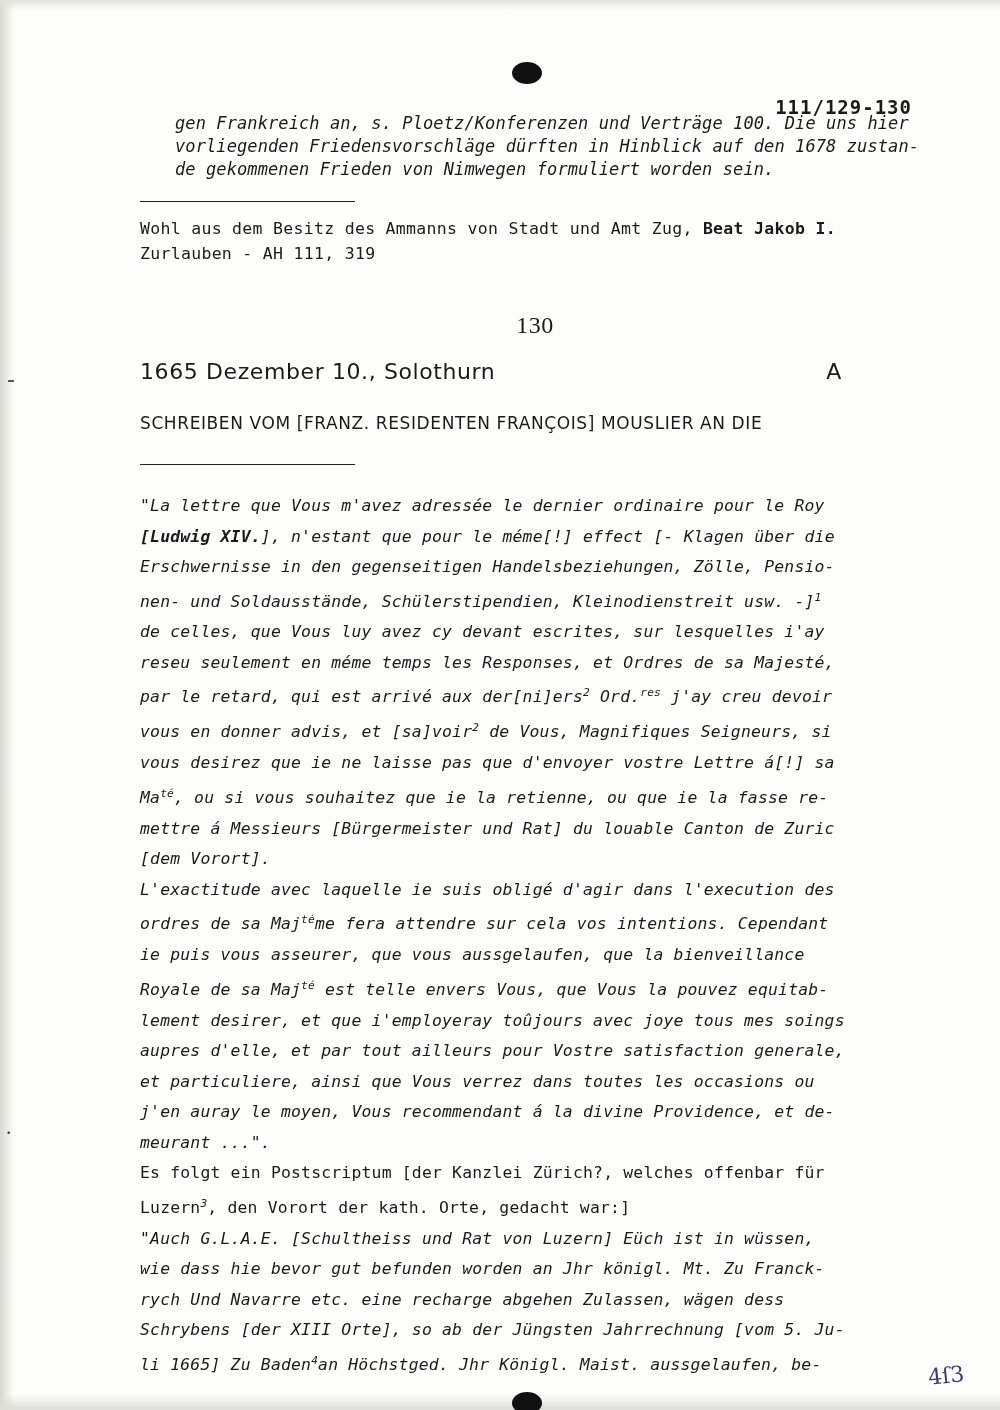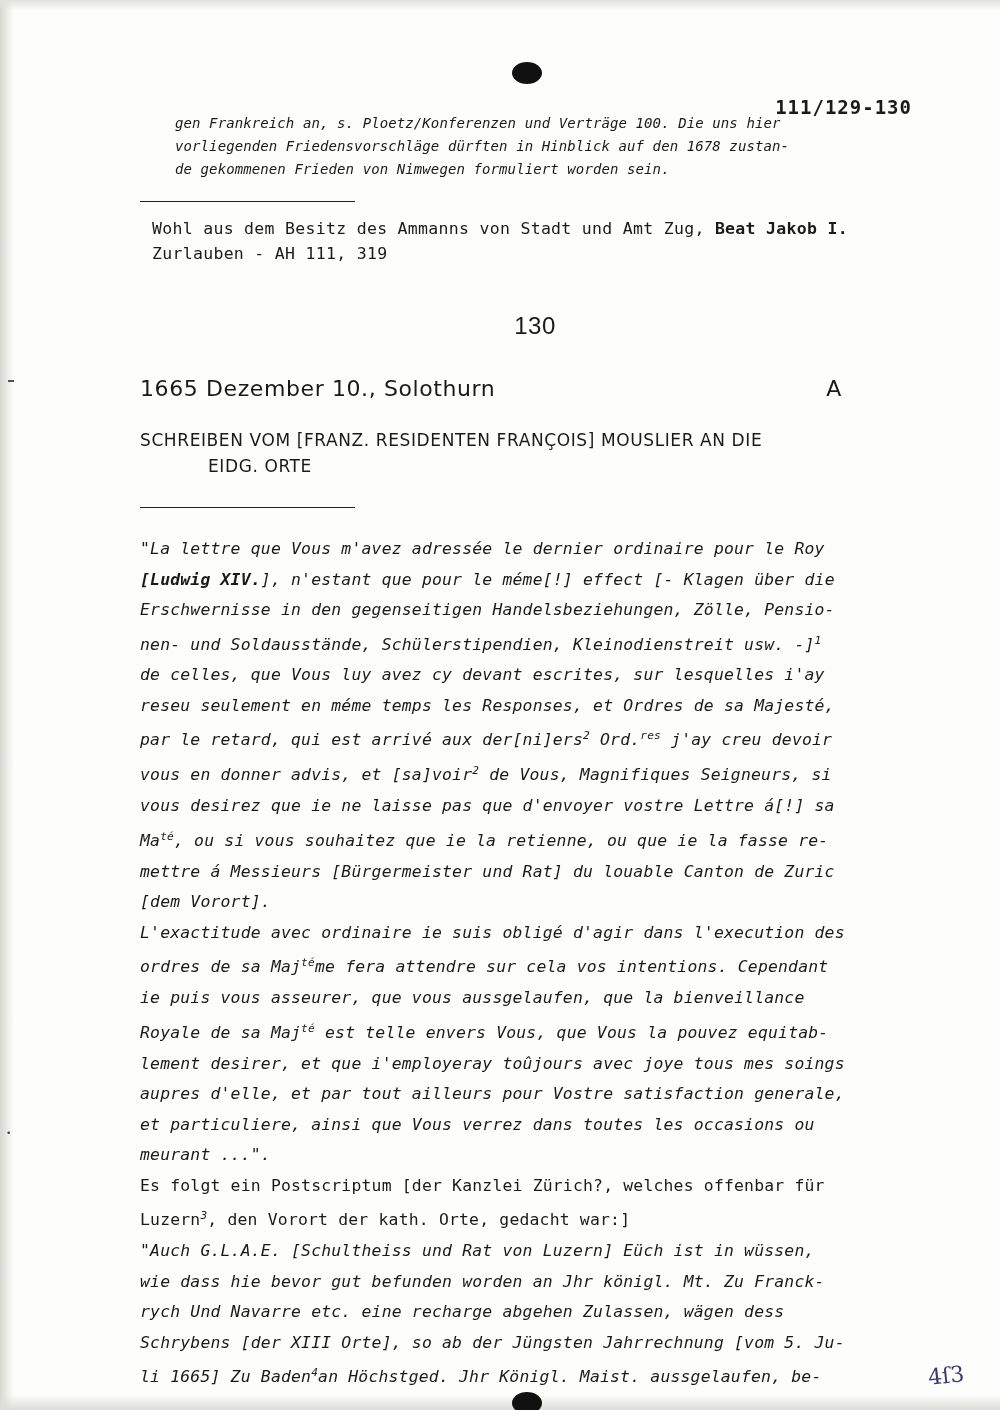--- a/index.html
+++ b/index.html
@@ -87,21 +87,21 @@
 
   .content {
     position: absolute;
     left: 140px;
     top: 112px;
     width: 790px;
   }
 
   .smalltext {
     font-style: italic;
-    font-size: 14px;
+    font-size: 17px;
     line-height: 23px;
     margin: 0 0 0 35px;
     letter-spacing: 0.1px;
   }
   .smalltext .ind { display:block; }
 
   .rule {
     border: 0;
     border-top: 1.5px solid #222;
     width: 215px;
@@ -110,31 +110,31 @@
   .rule2 {
     border: 0;
     border-top: 1.5px solid #222;
     width: 215px;
     margin: 28px 0 26px 0;
   }
 
   .prov {
     font-size: 16.5px;
     line-height: 25px;
-    margin: 12px;
+    margin: 0;
     letter-spacing: 0.3px;
   }
   .prov b { font-weight: bold; }
   .prov .l2 { display: block; }
 
   .docnum {
     text-align: center;
     font-size: 24px;
-    font-family: Liberation Sans, sans-serif;
-    margin: 46px 0 36px 0;
+    font-family: Liberation Serif, serif;
+    margin: 46px 0 20px 0;
     letter-spacing: 0.5px;
   }
 
   .dateline {
     position: relative;
     font-size: 22px;
     font-family: "DejaVu Sans", sans-serif;
     letter-spacing: 0.6px;
     margin: 0 0 26px 0;
   }
@@ -214,45 +214,45 @@
 
     <div class="docnum">130</div>
 
     <div class="dateline">
       <span>1665 Dezember 10., Solothurn</span>
       <span class="markA">A</span>
     </div>
 
     <p class="title">
       <span>SCHREIBEN VOM [FRANZ. RESIDENTEN FRANÇOIS] MOUSLIER AN DIE</span>
-      <span class="l2">EIDG. ORTE</span>
     </p>
 
     <hr class="rule2">
 
     <p class="body-italic">
       <span class="ln">"La lettre que Vous m'avez adressée le dernier ordinaire pour le Roy</span>
       <span class="ln"><span class="bold">[Ludwig XIV.</span><span>], n'estant que pour le méme[!] effect [- Klagen über die</span></span>
       <span class="ln">Erschwernisse in den gegenseitigen Handelsbeziehungen, Zölle, Pensio-</span>
       <span class="ln"><span>nen- und Soldausstände, Schülerstipendien, Kleinodienstreit usw. -]</span><sup>1</sup></span>
       <span class="ln">de celles, que Vous luy avez cy devant escrites, sur lesquelles i'ay</span>
       <span class="ln">reseu seulement en méme temps les Responses, et Ordres de sa Majesté,</span>
       <span class="ln"><span>par le retard, qui est arrivé aux der[ni]ers</span><sup>2</sup><span> Ord.</span><sup>res</sup><span> j'ay creu devoir</span></span>
       <span class="ln"><span>vous en donner advis, et [sa]voir</span><sup>2</sup><span> de Vous, Magnifiques Seigneurs, si</span></span>
       <span class="ln">vous desirez que ie ne laisse pas que d'envoyer vostre Lettre á[!] sa</span>
       <span class="ln"><span>Ma</span><sup>té</sup><span>, </span><span>ou si vous souhaitez que ie la retienne, ou que ie la fasse re-</span></span>
       <span class="ln">mettre á Messieurs [Bürgermeister und Rat] du louable Canton de Zuric</span>
       <span class="ln">[dem Vorort].</span>
-      <span class="ln">L'exactitude avec ordinaire ie suis obligé d'agir dans l'execution des</span>
+      <span class="ln">L'exactitude avec laquelle ie suis obligé d'agir dans l'execution des</span>
       <span class="ln"><span>ordres de sa Maj</span><sup>té</sup><span>me fera attendre sur cela vos intentions. Cependant</span></span>
       <span class="ln">ie puis vous asseurer, que vous aussgelaufen, que la bienveillance</span>
       <span class="ln"><span>Royale de sa Maj</span><sup>té</sup><span> </span><span>est telle envers Vous, que Vous la pouvez equitab-</span></span>
       <span class="ln">lement desirer, et que i'employeray toûjours avec joye tous mes soings</span>
       <span class="ln">aupres d'elle, et par tout ailleurs pour Vostre satisfaction generale,</span>
       <span class="ln">et particuliere, ainsi que Vous verrez dans toutes les occasions ou</span>
+      <span class="ln">j'en auray le moyen, Vous recommendant á la divine Providence, et de-</span>
       <span class="ln">meurant ...".</span>
     </p>
 
     <p class="body-italic body-roman">
       <span class="ln">Es folgt ein Postscriptum [der Kanzlei Zürich?, welches offenbar für</span>
       <span class="ln"><span>Luzern</span><sup>3</sup><span>, den Vorort der kath. Orte, gedacht war:]</span></span>
     </p>
 
     <p class="body-italic">
       <span class="ln">"Auch G.L.A.E. [Schultheiss und Rat von Luzern] Eüch ist in wüssen,</span>

